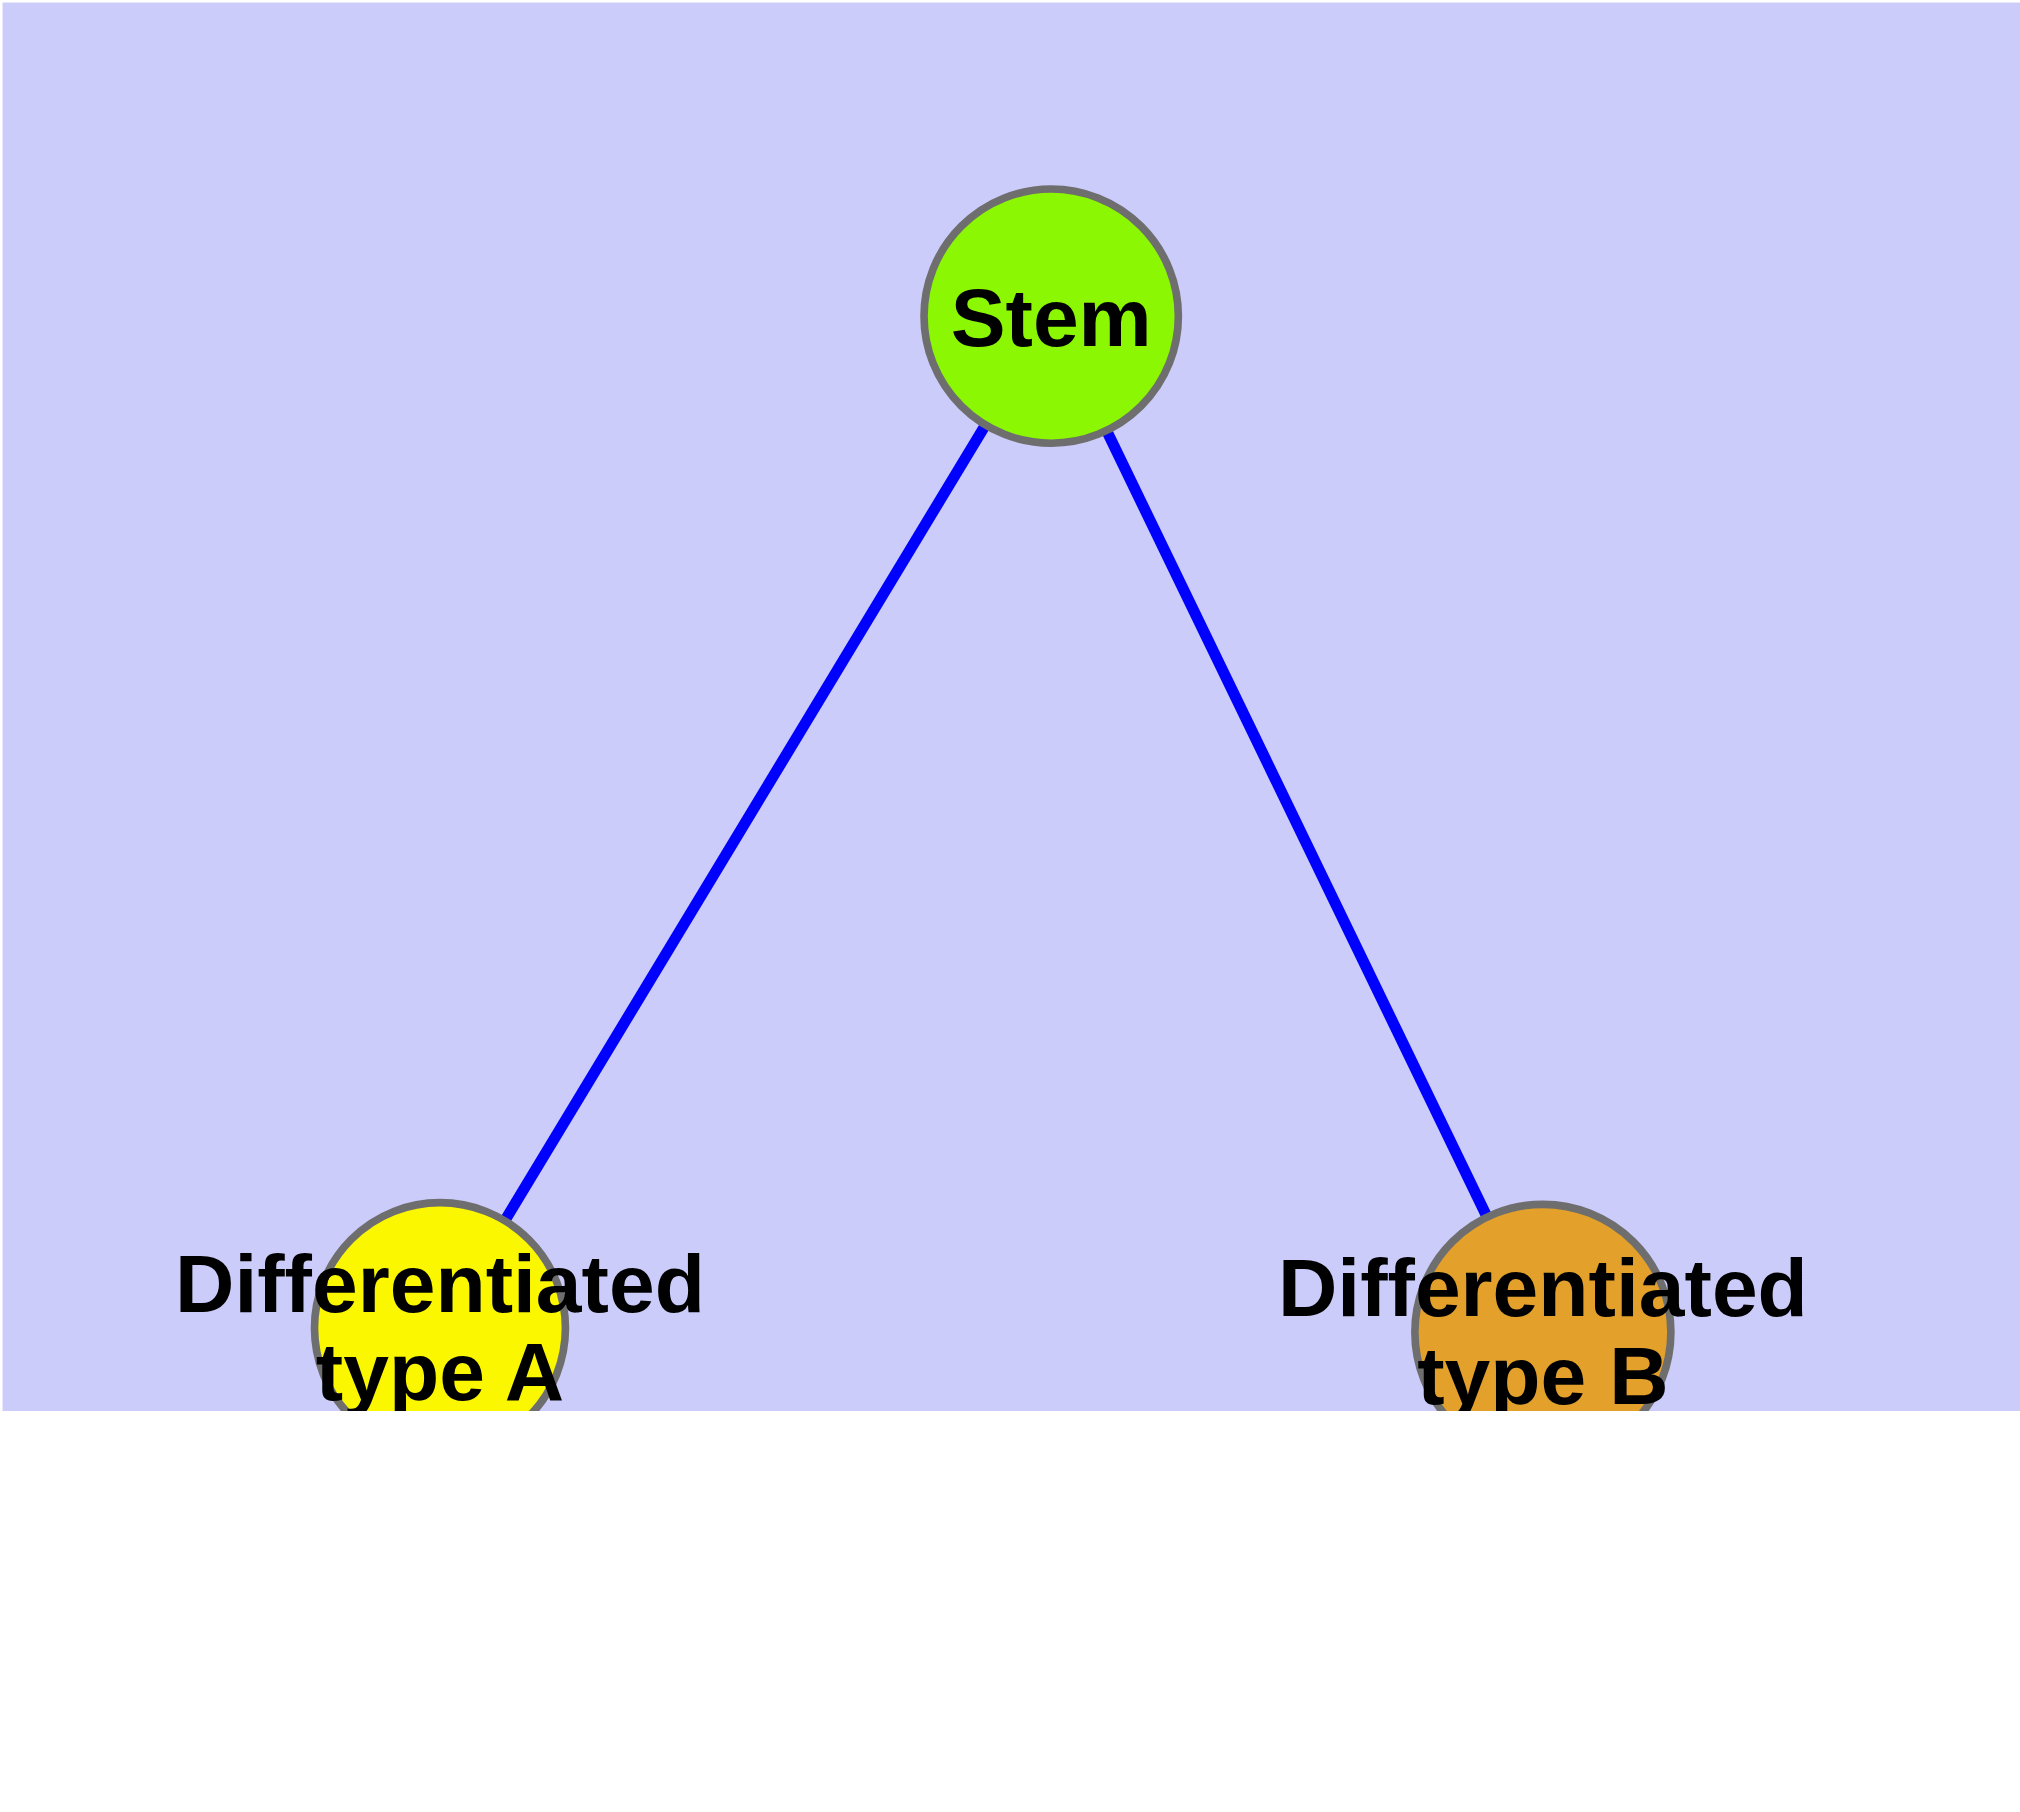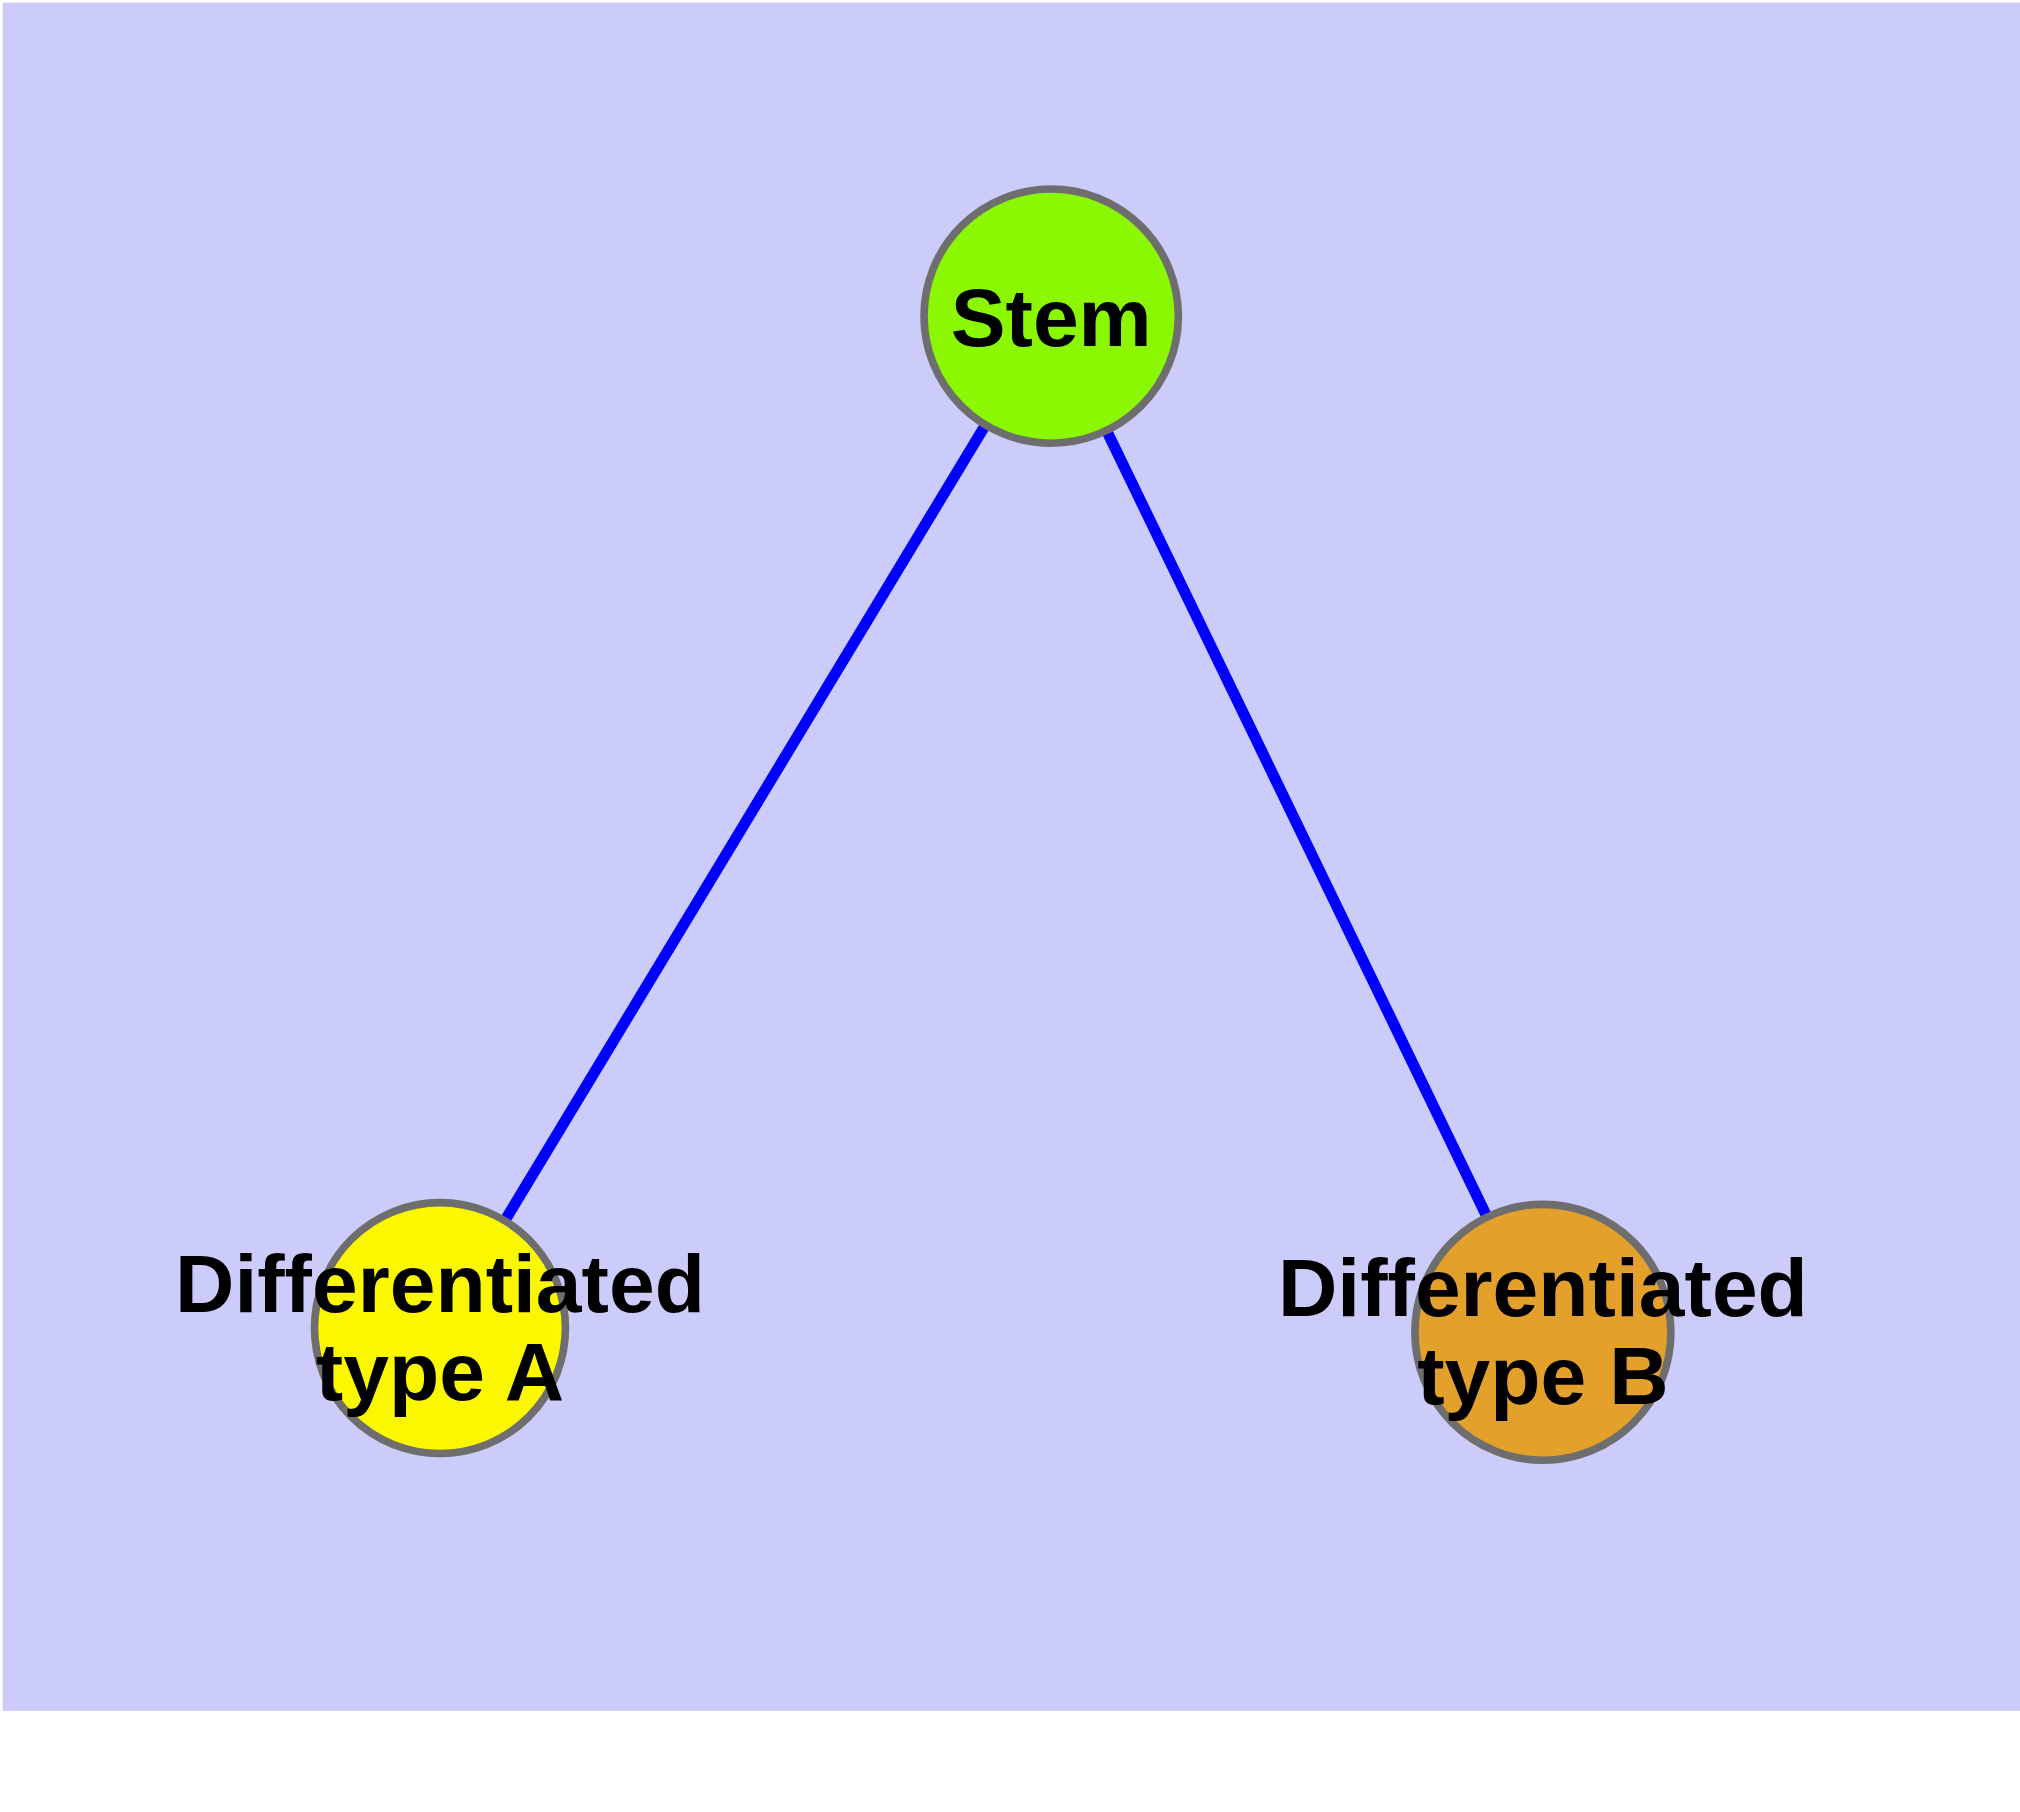--- a/index.html
+++ b/index.html
@@ -4,21 +4,21 @@
 <title>Cell differentiation network diagram</title>
 <style>
   html, body {
     margin: 0;
     padding: 0;
     background: #ffffff;
   }
   #canvas {
     position: relative;
     width: 2021px;
-    height: 1711px;
+    height: 1411px;
     overflow: hidden;
     font-family: "Liberation Sans", sans-serif;
   }
   #graph-svg {
     position: absolute;
     top: 0;
     left: 0;
     width: 2021px;
     height: 1812px;
     display: block;

